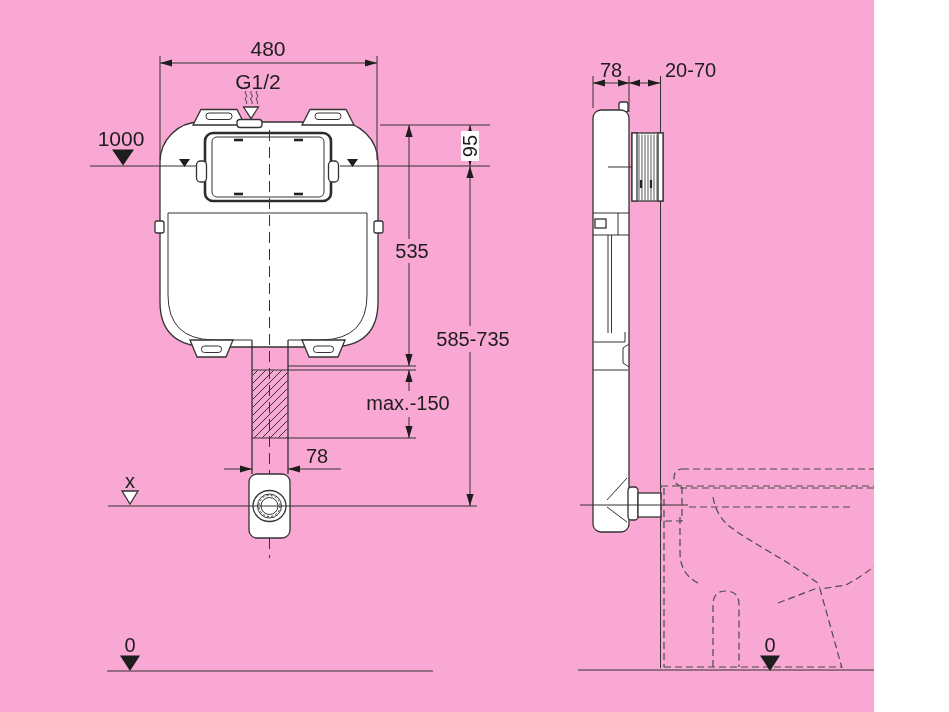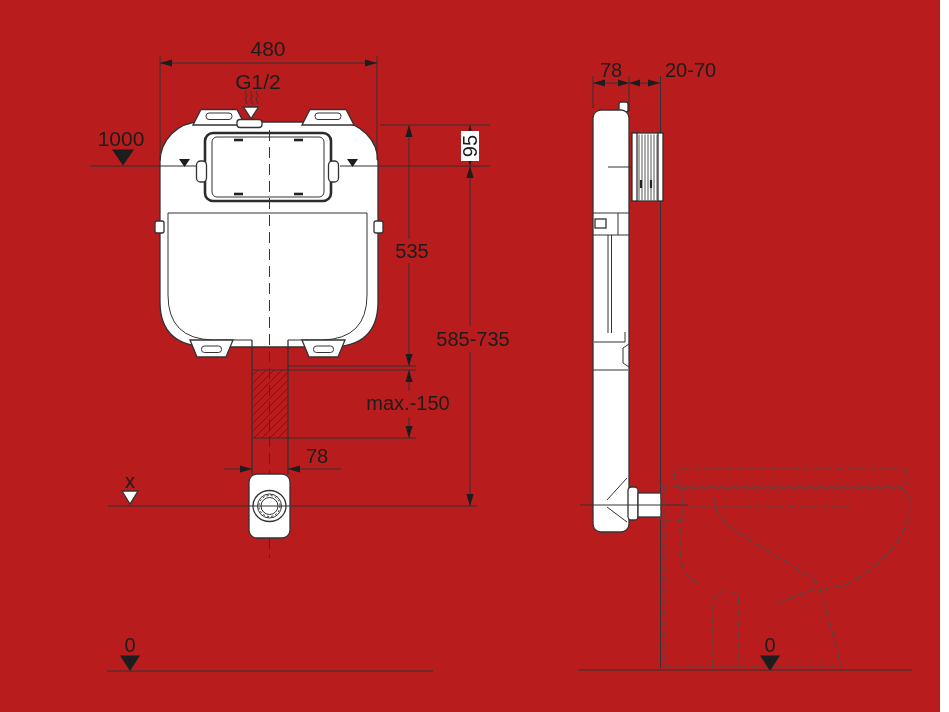--- a/index.html
+++ b/index.html
@@ -1,16 +1,16 @@
 <!DOCTYPE html>
 <html><head>
 <meta charset="utf-8">
 <style>
   html,body{margin:0;padding:0;background:#fff;}
-  #stage{position:relative;width:940px;height:712px;background:#b91c1c;overflow:hidden;
+  #stage{position:relative;width:874px;height:712px;background:#f9a8d4;overflow:hidden;
          font-family:"Liberation Sans", sans-serif;}
   svg{position:absolute;left:0;top:0;}
   text{font-family:"Liberation Sans", sans-serif;fill:#1d1d1d;}
   .dimtxt{font-size:20px;}
   .bigtxt{font-size:21px;}
   .thin{stroke:#333;stroke-width:1;fill:none;}
   .med{stroke:#333;stroke-width:1.3;fill:none;}
   .medw{stroke:#333;stroke-width:1.3;fill:#fff;}
   .thick{stroke:#2c2c2c;stroke-width:2.6;fill:#fff;}
   .arr{fill:#1d1d1d;stroke:none;}

